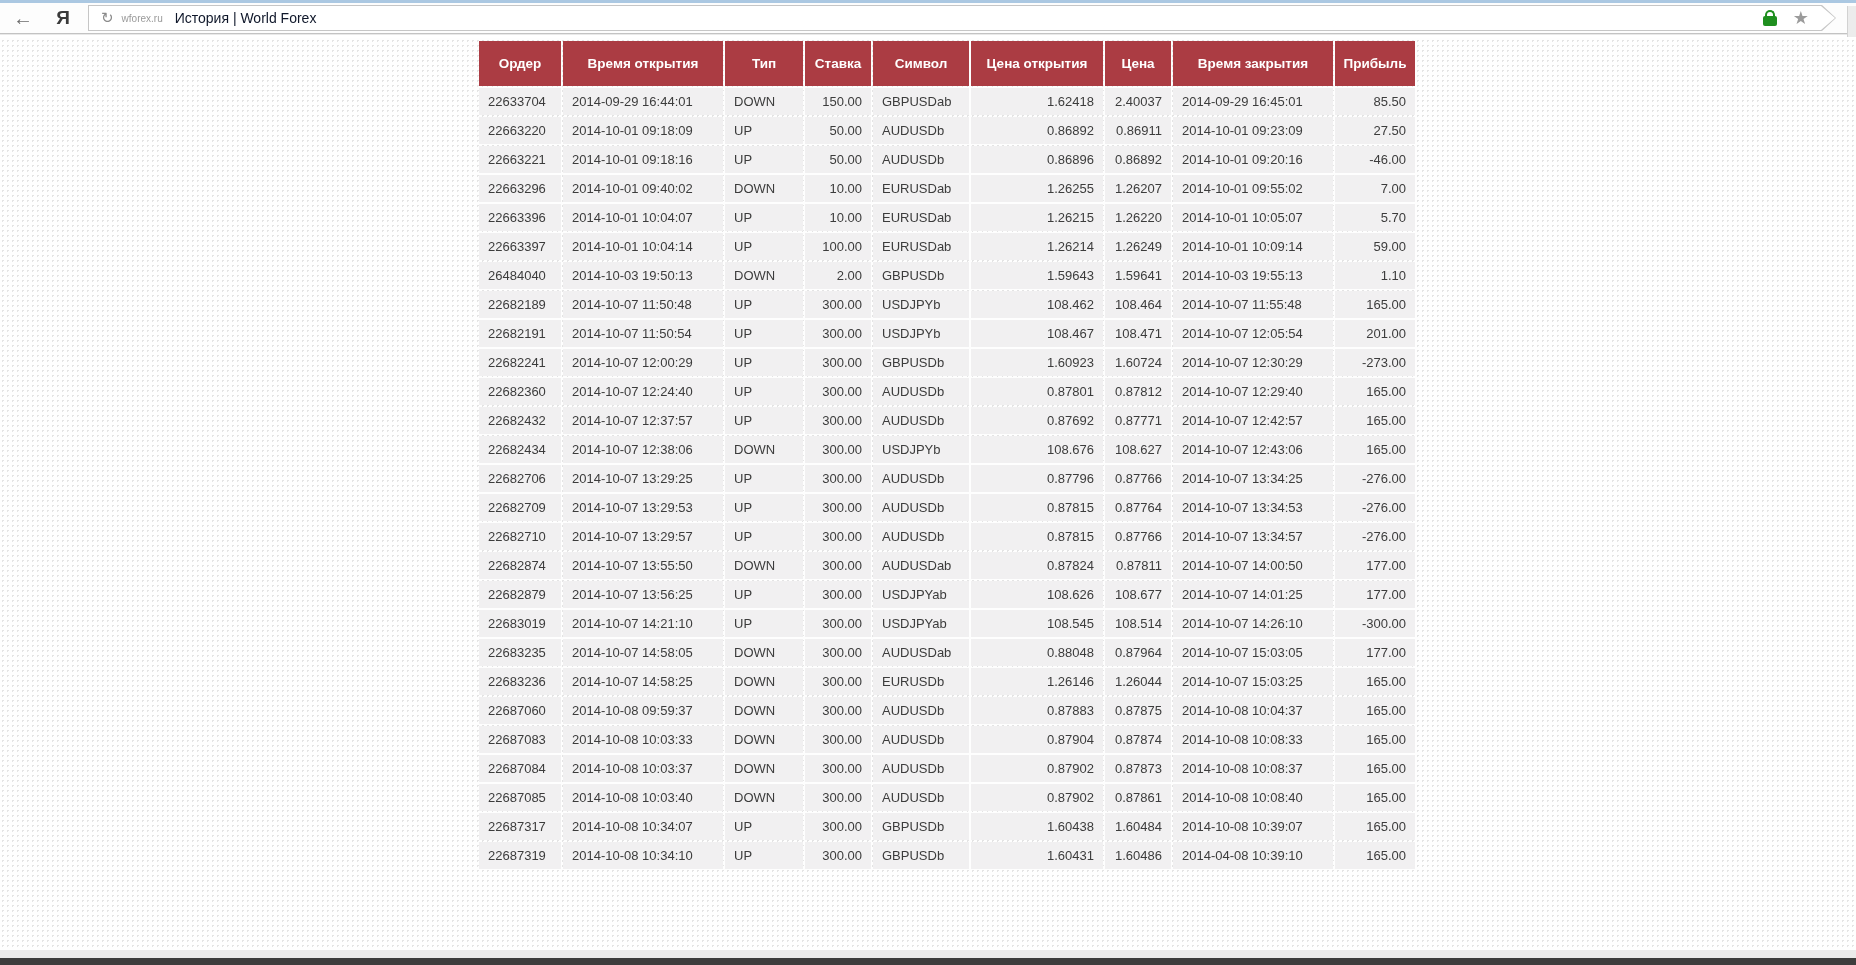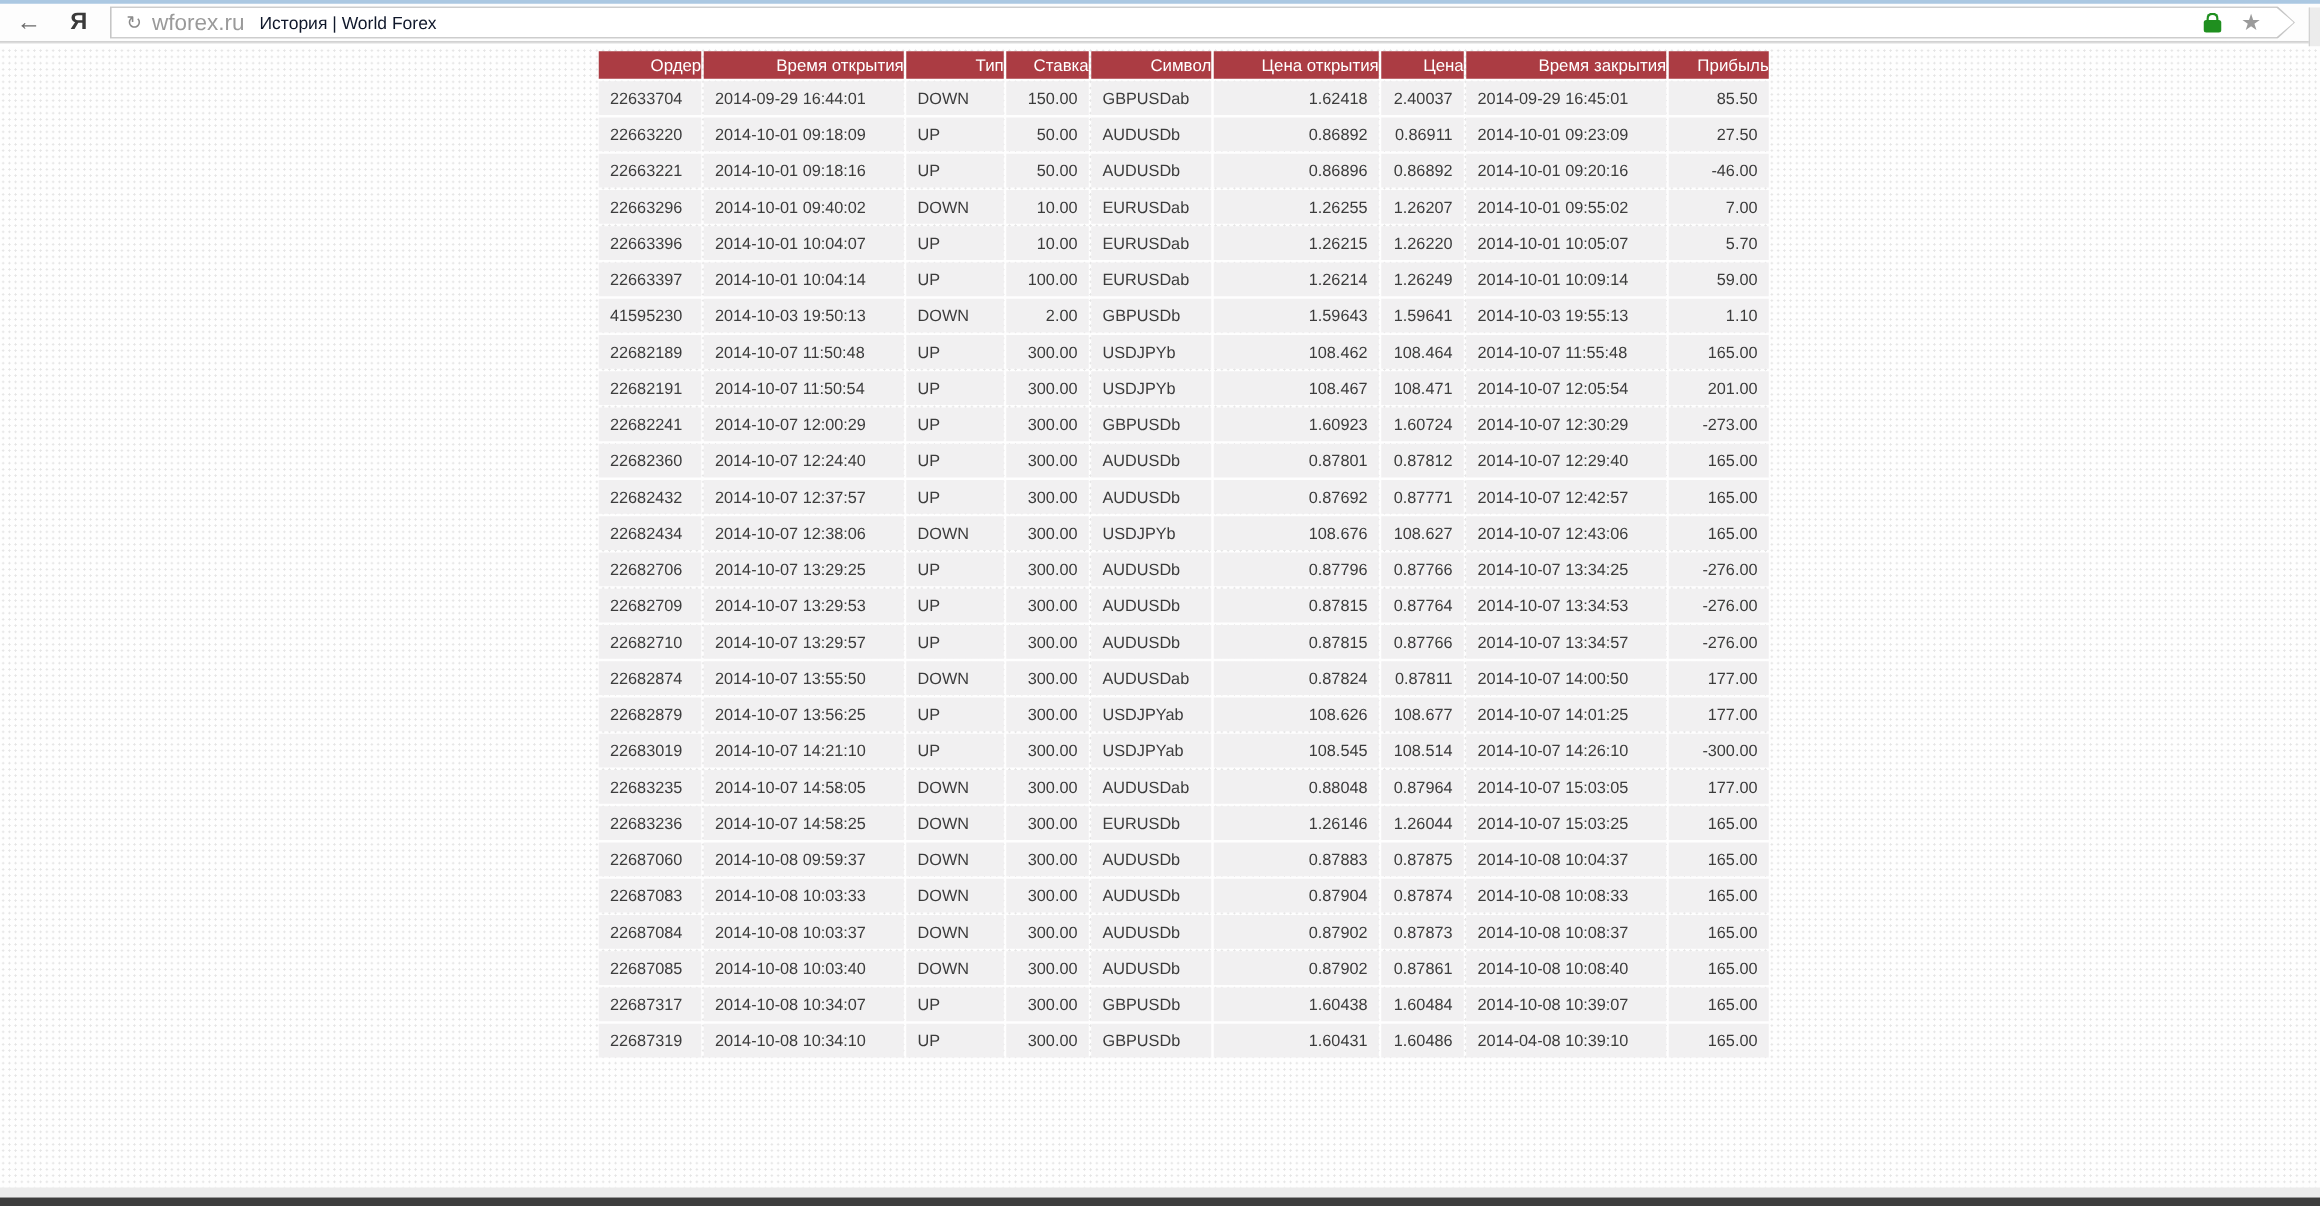--- a/index.html
+++ b/index.html
@@ -30,21 +30,21 @@
   .addr-outer {
     position:absolute; inset:0; background:#c6c6c6;
     clip-path:polygon(0 0, calc(100% - 14px) 0, 100% 50%, calc(100% - 14px) 100%, 0 100%);
   }
   .addr-inner {
     position:absolute; inset:1px; background:#ffffff;
     clip-path:polygon(0 0, calc(100% - 14px) 0, 100% 50%, calc(100% - 14px) 100%, 0 100%);
     display:flex; align-items:center;
   }
   .reload-icon { font-size:15px; color:#8b8b8b; margin:0 8px 0 12px; cursor:pointer; }
-  .addr-url { font-size:18px; color:#9a9a9a; margin-right:12px; }
+  .addr-url { font-size:10px; color:#9a9a9a; margin-right:12px; }
   .addr-title { font-size:14px; color:#0f172a; }
   .addr-spacer { flex:1; }
   .lock-icon { width:14px; height:16px; position:relative; margin-right:16px; cursor:pointer; }
   .lock-icon .shackle {
     position:absolute; top:0; left:2px; width:10px; height:9px;
     border:2px solid #1f8f1f; border-bottom:none; border-radius:5px 5px 0 0;
   }
   .lock-icon .body {
     position:absolute; bottom:0; left:0; width:14px; height:10px;
     background:#1f8f1f; border-radius:2px;
@@ -61,22 +61,22 @@
     background-color:#fefefe;
     background-image:radial-gradient(#e4e4e4 1px, transparent 1px);
     background-size:5px 5px;
   }
   .history-table {
     border-collapse:separate; border-spacing:2px;
     margin-left:477px; margin-top:1px;
     table-layout:fixed;
   }
   .history-table th {
-    background:#ab3c43; color:#ffffff; font-weight:normal;
-    font-size:13.5px; height:22px; text-align:right;
+    background:#ab3c43; color:#ffffff; font-weight:bold;
+    font-size:13.5px; height:45px; text-align:center;
     white-space:nowrap; overflow:hidden;
   }
   .history-table td {
     background:#f1f0f1; color:#3c3c3c; font-size:13px; height:27px;
     white-space:nowrap; overflow:hidden; padding:0 9px;
   }
   .history-table th:nth-child(1), .history-table td:nth-child(1) { width:82px; }
   .history-table th:nth-child(2), .history-table td:nth-child(2) { width:160px; }
   .history-table th:nth-child(3), .history-table td:nth-child(3) { width:78px; }
   .history-table th:nth-child(4), .history-table td:nth-child(4) { width:66px; }
@@ -197,21 +197,21 @@
           <td>2014-10-01 10:04:14</td>
           <td>UP</td>
           <td>100.00</td>
           <td>EURUSDab</td>
           <td>1.26214</td>
           <td>1.26249</td>
           <td>2014-10-01 10:09:14</td>
           <td>59.00</td>
         </tr>
         <tr>
-          <td>41595230</td>
+          <td>26484040</td>
           <td>2014-10-03 19:50:13</td>
           <td>DOWN</td>
           <td>2.00</td>
           <td>GBPUSDb</td>
           <td>1.59643</td>
           <td>1.59641</td>
           <td>2014-10-03 19:55:13</td>
           <td>1.10</td>
         </tr>
         <tr>

